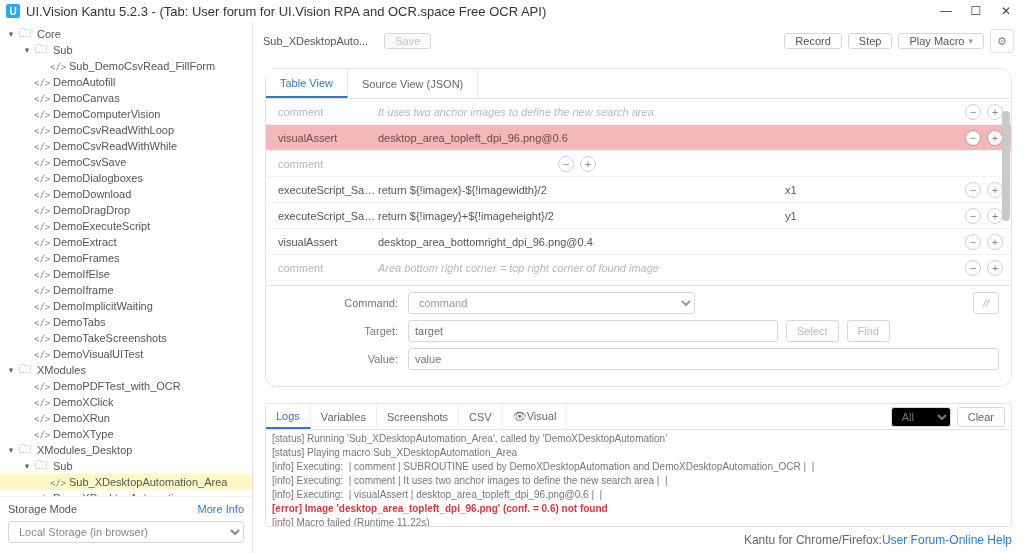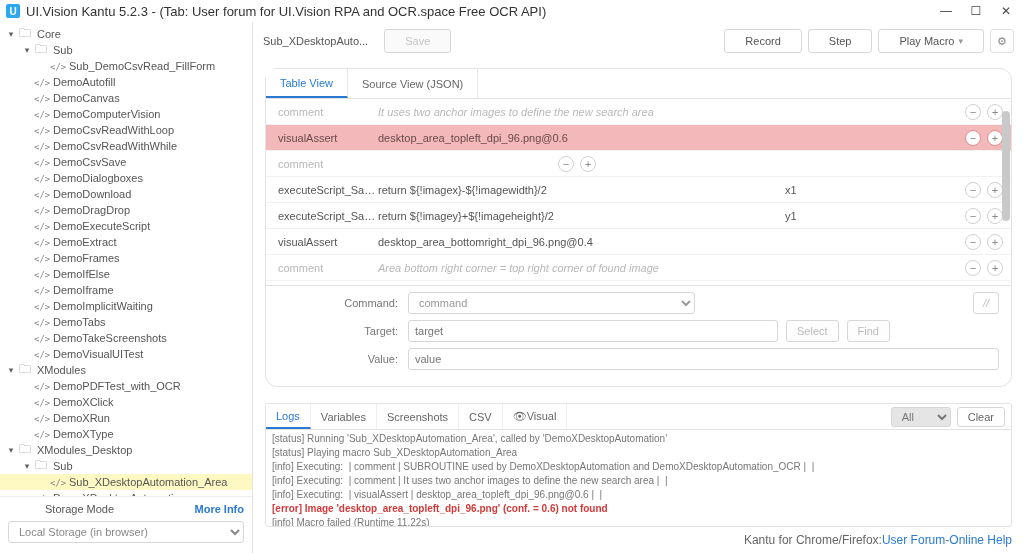--- a/index.html
+++ b/index.html
@@ -20,29 +20,29 @@
 .tree-row .tog { width: 10px; text-align: center; color: #666; font-size: 9px; margin-right: 2px; display: inline-block; }
 .tree-row .ico { width: 14px; text-align: center; margin-right: 5px; font-size: 11px; color: #666; }
 .tree-row.sel { background: #fef9c3; }
 .folder-ico::before { content: "🗀"; font-size: 12px; color: #888; }
 .code-ico::before { content: "</>"; font-size: 9px; color: #888; font-family: monospace; }
 .depth0 { padding-left: 6px; }
 .depth1 { padding-left: 22px; }
 .depth2 { padding-left: 38px; }
 
 .side-foot { border-top: 1px solid #eee; padding: 6px 8px 10px; }
-.sf-top { display: flex; justify-content: space-between; align-items: center; margin-bottom: 6px; margin-left: 37px; }
-.sf-top a { color: #2a7ad2; text-decoration: none; font-size: 11px; font-weight: bold; }
+.sf-top { display: flex; justify-content: space-between; align-items: center; margin-bottom: 6px; }
+.sf-top a { color: #2a7ad2; text-decoration: none; font-size: 11px; }
 .sf-sel { width: 100%; height: 22px; border: 1px solid #d7d7d7; border-radius: 3px; background: #fff; font-size: 11px; padding: 0 6px; color: #888; }
 
 .content { flex: 1; display: flex; flex-direction: column; min-width: 0; }
 
 .topbar { height: 38px; display: flex; align-items: center; padding: 0 10px; border-bottom: 0; }
 .fname { font-size: 11px; color: #555; margin-right: 10px; }
-.btn { height: 24px; border: 1px solid #d7d7d7; background: #fff; border-radius: 3px; padding: 0 20px; font-size: 11px; color: #555; display: inline-flex; align-items: center; gap: 4px; }
+.btn { height: 16px; border: 1px solid #d7d7d7; background: #fff; border-radius: 3px; padding: 0 10px; font-size: 11px; color: #555; display: inline-flex; align-items: center; gap: 4px; }
 .btn.dis { color: #c4c4c4; background: #fafafa; }
 .topbar .spacer { flex: 1; }
 .topbar .btn { margin-left: 6px; }
 .gear { width: 24px; height: 24px; border: 1px solid #e0e0e0; border-radius: 3px; display: flex; align-items: center; justify-content: center; color: #888; margin-left: 6px; }
 
 .editor { flex: 1; padding: 8px 12px 4px; display: flex; flex-direction: column; min-height: 0; }
 .card { border: 1px solid #e3e3e3; border-radius: 12px; display: flex; flex-direction: column; flex: 1; min-height: 0; }
 .tabs { display: flex; border-bottom: 1px solid #e3e3e3; height: 30px; align-items: stretch; }
 .tab { padding: 0 14px; display: flex; align-items: center; font-size: 11px; color: #666; border-right: 1px solid #e8e8e8; cursor: default; }
 .tab.active { color: #2a7ad2; border-bottom: 2px solid #2a7ad2; background: #fff; }
@@ -67,21 +67,21 @@
 .fsel { width: 460px; }
 .slash { width: 26px; height: 22px; border: 1px solid #d7d7d7; border-radius: 3px; margin-left: 6px; color: #bbb; font-style: italic; display: flex; align-items: center; justify-content: center; }
 .smallbtn { height: 22px; padding: 0 10px; border: 1px solid #d7d7d7; border-radius: 3px; background: #fdfdfd; color: #bbb; font-size: 11px; margin-left: 8px; }
 
 .logwrap { height: 142px; padding: 12px 12px 6px; display: flex; flex-direction: column; }
 .logcard { border: 1px solid #e3e3e3; border-radius: 3px; flex: 1; display: flex; flex-direction: column; min-height: 0; }
 .ltabs { display: flex; border-bottom: 1px solid #e3e3e3; height: 26px; align-items: stretch; padding-right: 6px; }
 .ltab { padding: 0 10px; display: flex; align-items: center; font-size: 11px; color: #666; border-right: 1px solid #eee; cursor: default; }
 .ltab.active { color: #2a7ad2; border-bottom: 2px solid #2a7ad2; }
 .ltabs .spacer { flex: 1; }
-.logsel { height: 20px; border: 1px solid #d7d7d7; border-radius: 3px; font-size: 11px; padding: 0 6px; align-self: center; width: 60px; color: #777; background:#e5e5e5;}
+.logsel { height: 20px; border: 1px solid #d7d7d7; border-radius: 3px; font-size: 11px; padding: 0 6px; align-self: center; width: 60px; color: #777; background:#000000;}
 .logclr { height: 20px; border: 1px solid #d7d7d7; border-radius: 3px; font-size: 11px; padding: 0 10px; align-self: center; margin-left: 6px; background: #fff; color: #666; }
 .logbody { flex: 1; overflow: auto; font-family: Consolas, monospace; font-size: 10px; line-height: 14px; padding: 2px 6px; color: #777; white-space: pre; }
 .logbody .err { color: #d23a3a; font-weight: bold; }
 
 .footer { height: 20px; display: flex; justify-content: flex-end; padding: 0 12px; font-size: 12px; color: #666; }
 .footer a { color: #2a7ad2; text-decoration: none; }
 
 .caret::after { content: " ▾"; font-size: 9px; color: #999; }
 </style>
 </head>

